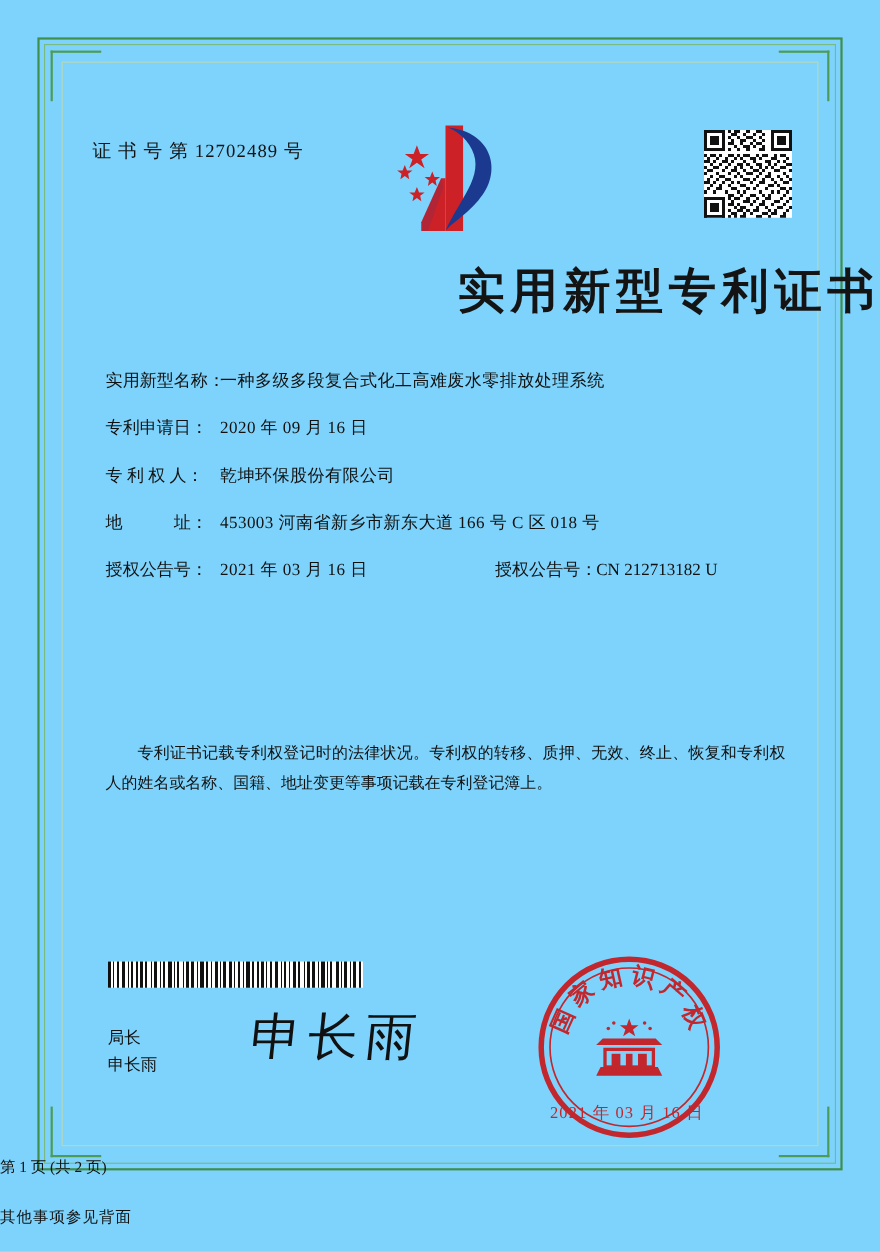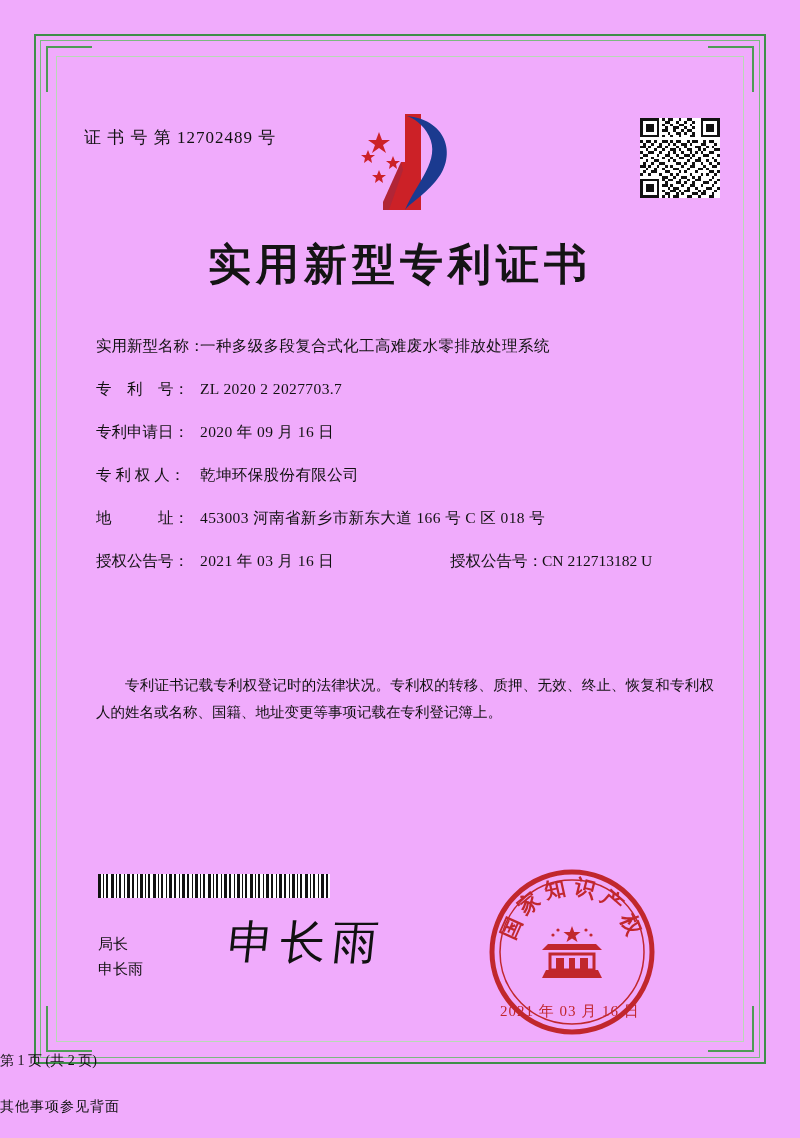--- a/index.html
+++ b/index.html
@@ -14,21 +14,21 @@
     color: #1a1a1a;
     position: relative;
     overflow: hidden;
   }
 
   .page {
     position: absolute;
     left: 0; top: 0;
     width: 800px;
     height: 1138px;
-    background: #f0abfc;
+    background: #7dd3fc;
     text-decoration: underline;
   }
 
   
   .border-outer {
     position: absolute;
     left: 34px; top: 34px;
     width: 732px; height: 1030px;
     border: 2px solid #3f8f4a;
     box-sizing: border-box;
@@ -80,21 +80,21 @@
     position: absolute;
     left: 640px; top: 118px;
     width: 80px; height: 80px;
   }
 
   
   .main-title {
     position: absolute;
     left: 0; top: 236px;
     width: 800px;
-    text-align: center;
+    text-align: right;
     font-size: 43px;
     font-weight: bold;
     letter-spacing: 5px;
     color: #141414;
     font-family: "DejaVu Serif", "Liberation Serif", serif;
   }
 
   
   .fields {
     position: absolute;
@@ -448,24 +448,20 @@
   </div>
 
   <div class="main-title">实用新型专利证书</div>
 
   <div class="fields">
     <div class="field-row">
       <div class="field-label">实用新型名称：</div>
       <div class="field-value">一种多级多段复合式化工高难废水零排放处理系统</div>
     </div>
     <div class="field-row">
-      <div class="field-label">专　利　号：</div>
-      <div class="field-value">ZL 2020 2 2027703.7</div>
-    </div>
-    <div class="field-row">
       <div class="field-label">专利申请日：</div>
       <div class="field-value">2020 年 09 月 16 日</div>
     </div>
     <div class="field-row">
       <div class="field-label">专 利 权 人：</div>
       <div class="field-value">乾坤环保股份有限公司</div>
     </div>
     <div class="field-row">
       <div class="field-label">地　　　址：</div>
       <div class="field-value">453003 河南省新乡市新东大道 166 号 C 区 018 号</div>

